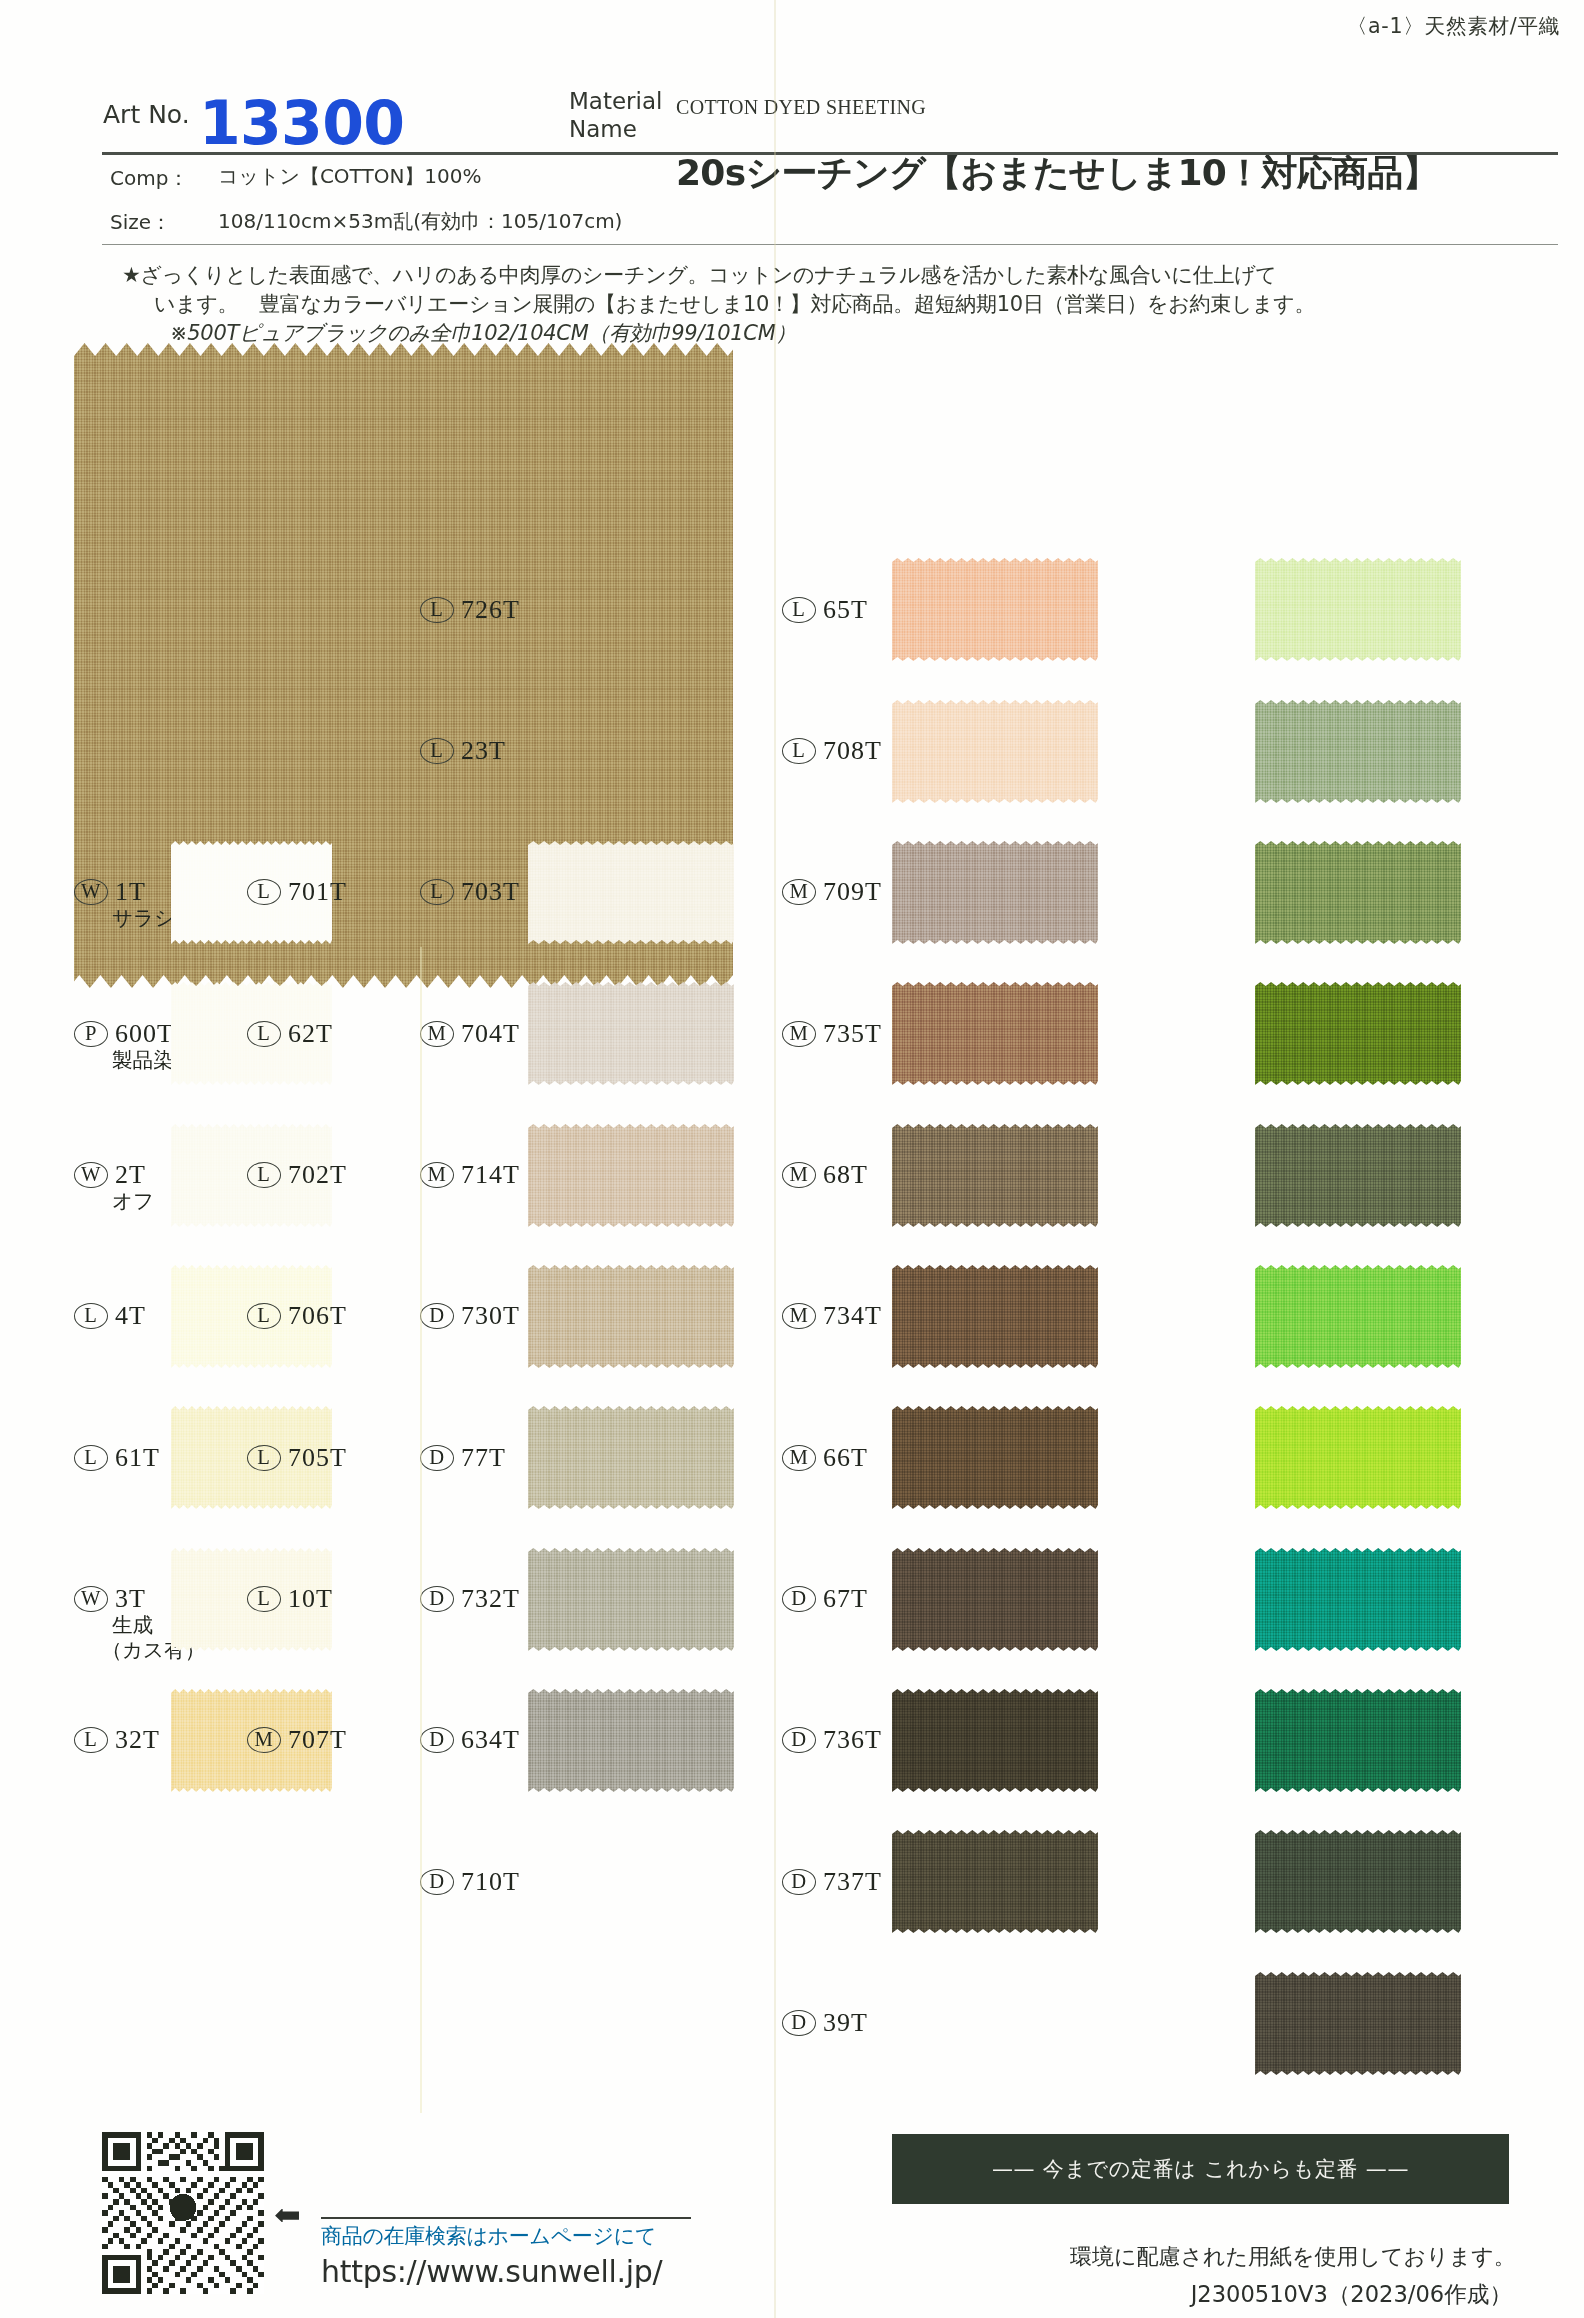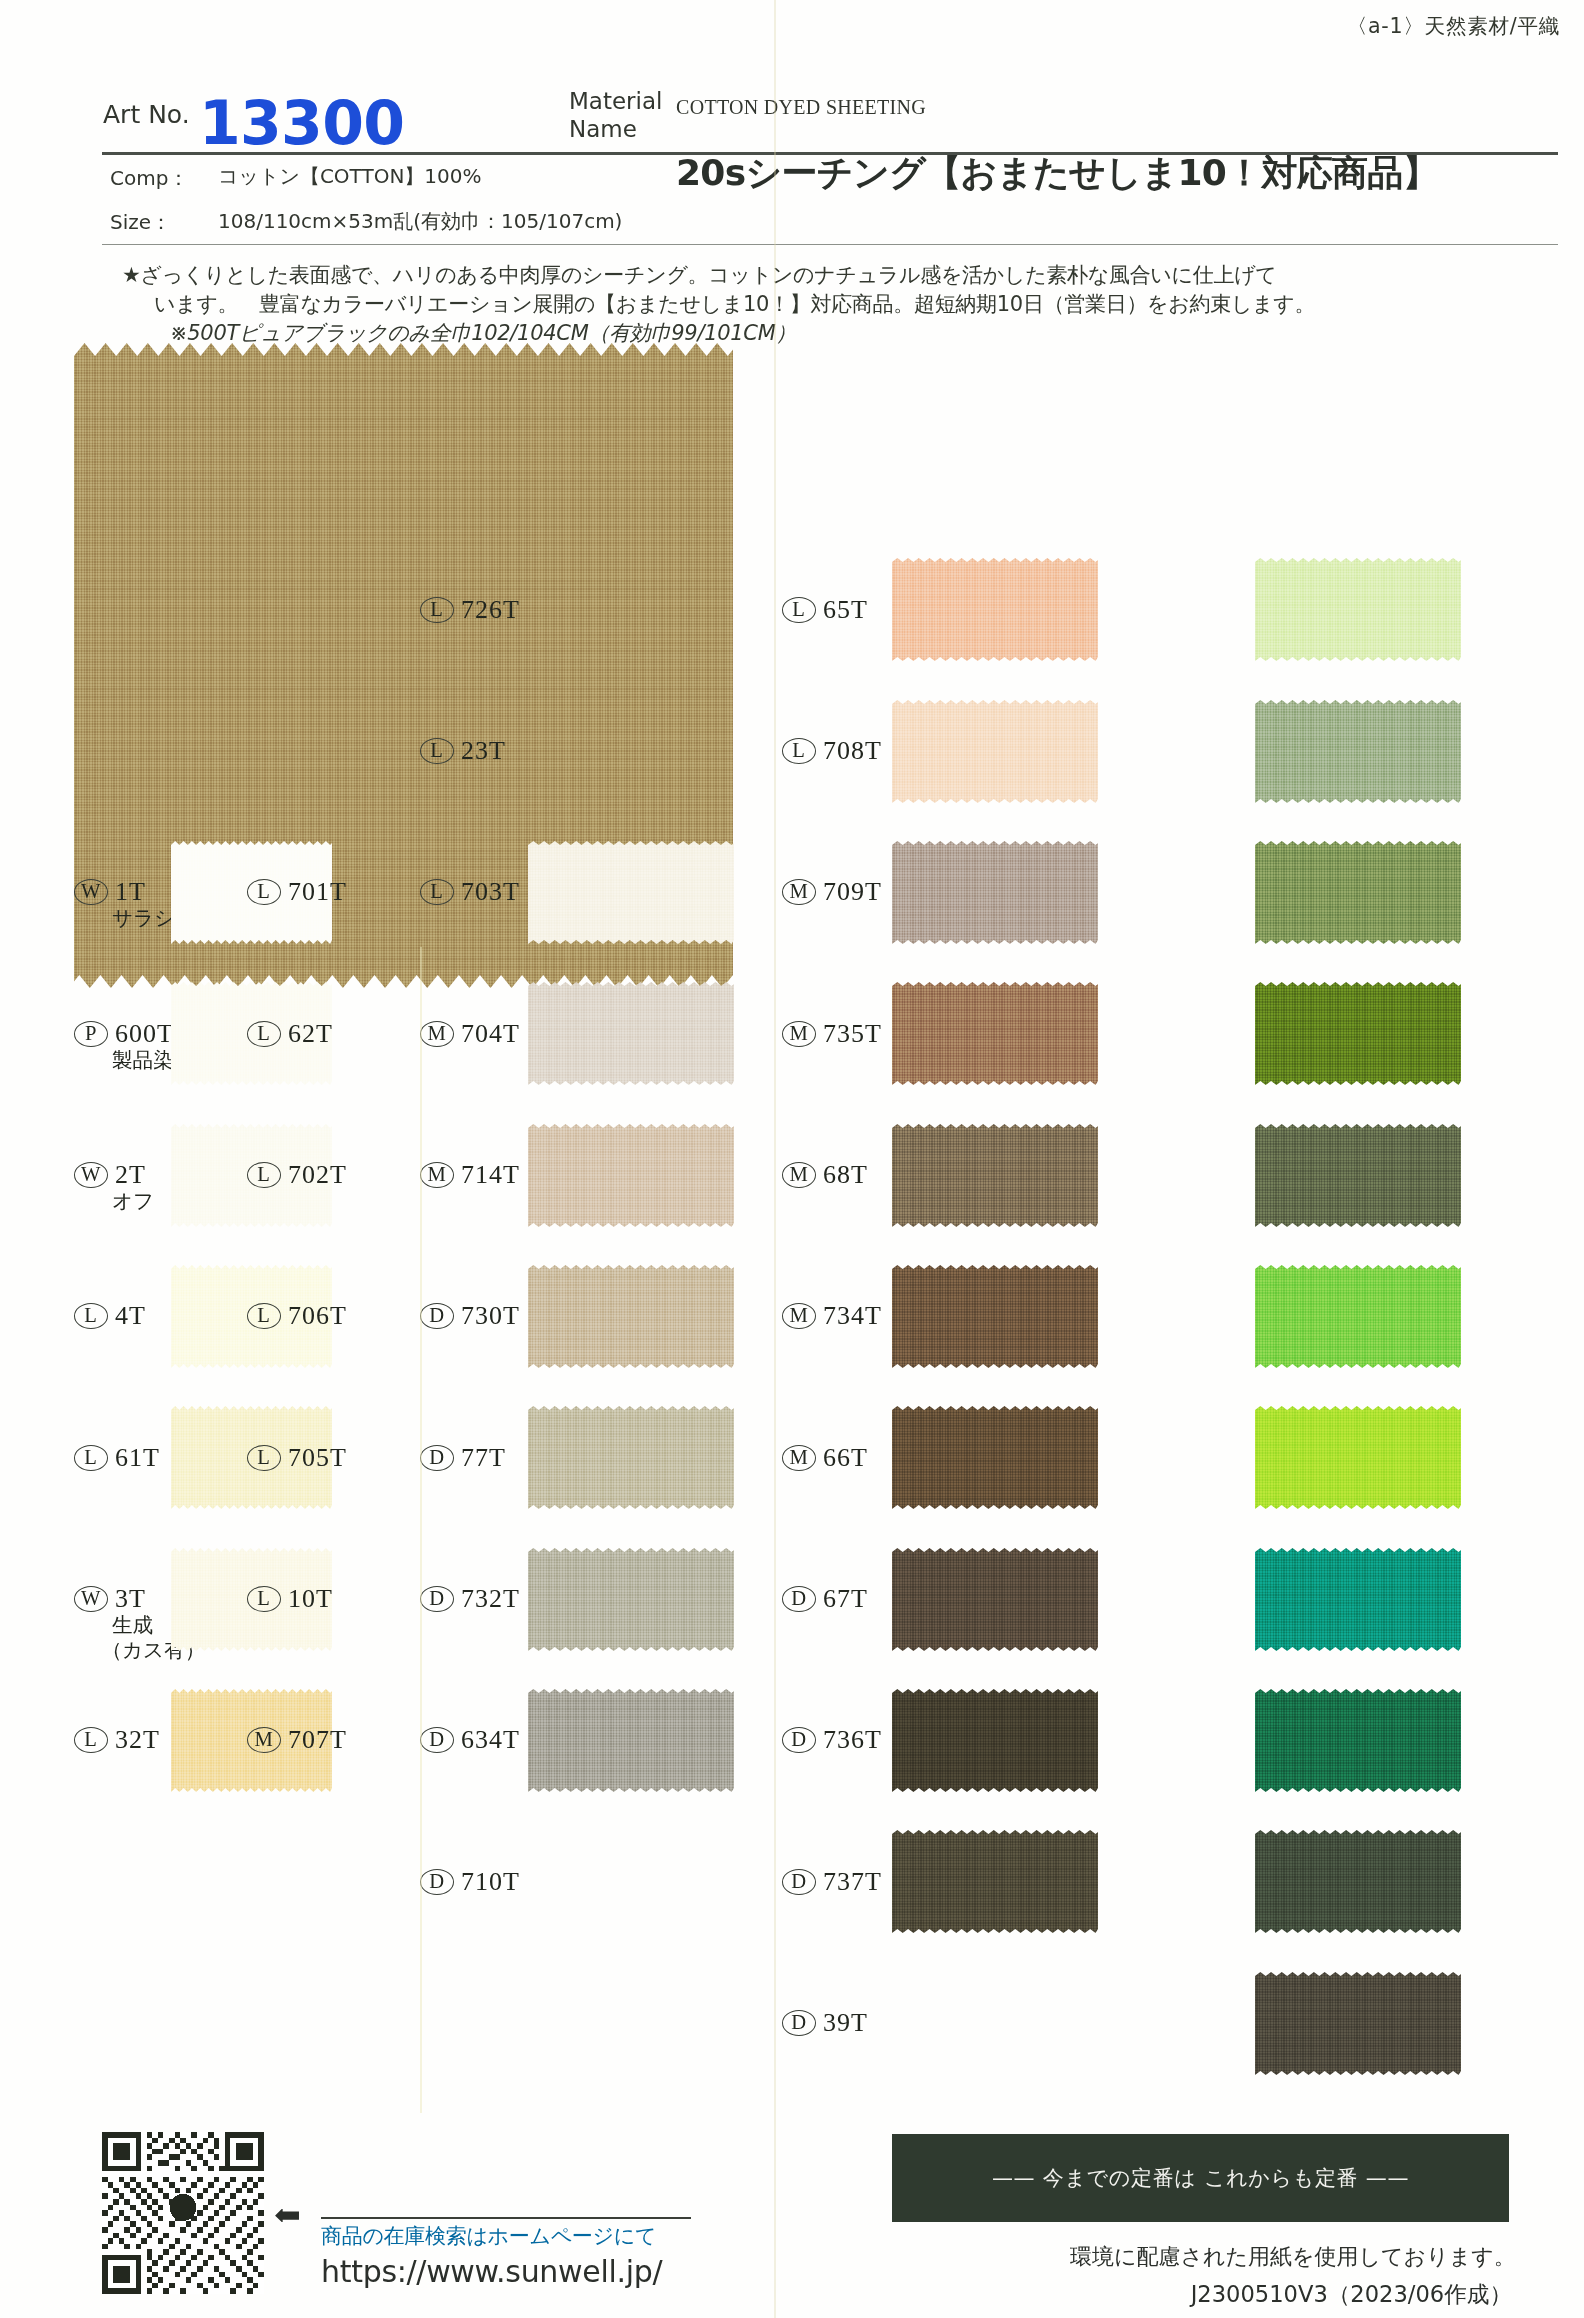--- a/index.html
+++ b/index.html
@@ -151,21 +151,21 @@
     position:absolute;left:321px;top:104px;width:412px;
     font-size:21px;line-height:1.2;color:#0369a1;
     font-family:"DejaVu Sans","Liberation Sans",sans-serif;
     letter-spacing:-0.3px;
   }
   .url{
     position:absolute;left:321px;top:134px;font-size:30px;color:#2b2f2b;
     font-family:"DejaVu Sans","Liberation Sans",sans-serif;letter-spacing:-0.3px;
   }
   .logobox{
-    position:absolute;left:892px;top:13.7px;width:617px;height:88px;
+    position:absolute;left:892px;top:13.7px;width:617px;height:70px;
     background:#2f3a2f;display:flex;flex-direction:column;
     align-items:center;justify-content:center;
   }
   .logo-tag{
     color:#f2f2ee;font-size:21px;letter-spacing:0.7px;white-space:nowrap;
     font-family:"DejaVu Sans","Liberation Sans",sans-serif;margin-top:1.4px;
   }
   .logo-main{
     color:#fff;font-size:49px;font-weight:700;letter-spacing:0px;white-space:nowrap;
     font-family:"Liberation Serif","DejaVu Serif",serif;line-height:1.05;

